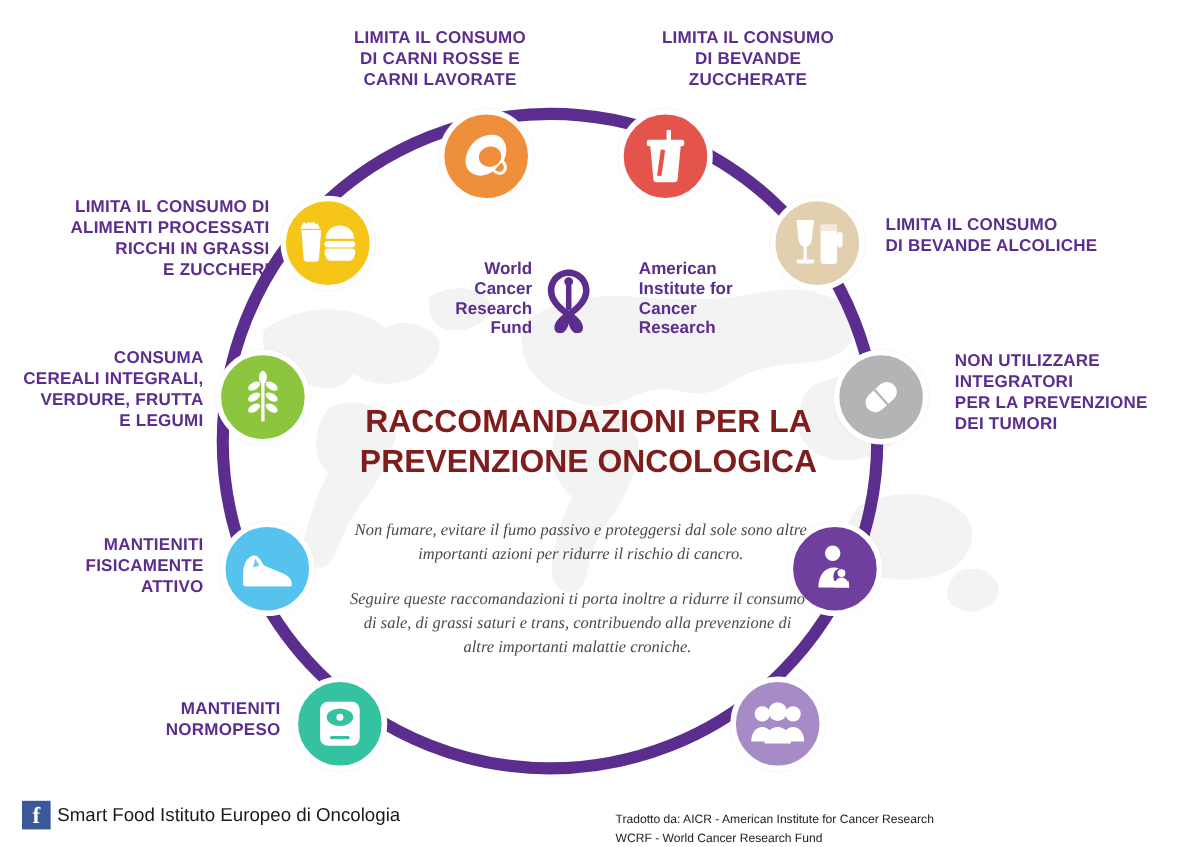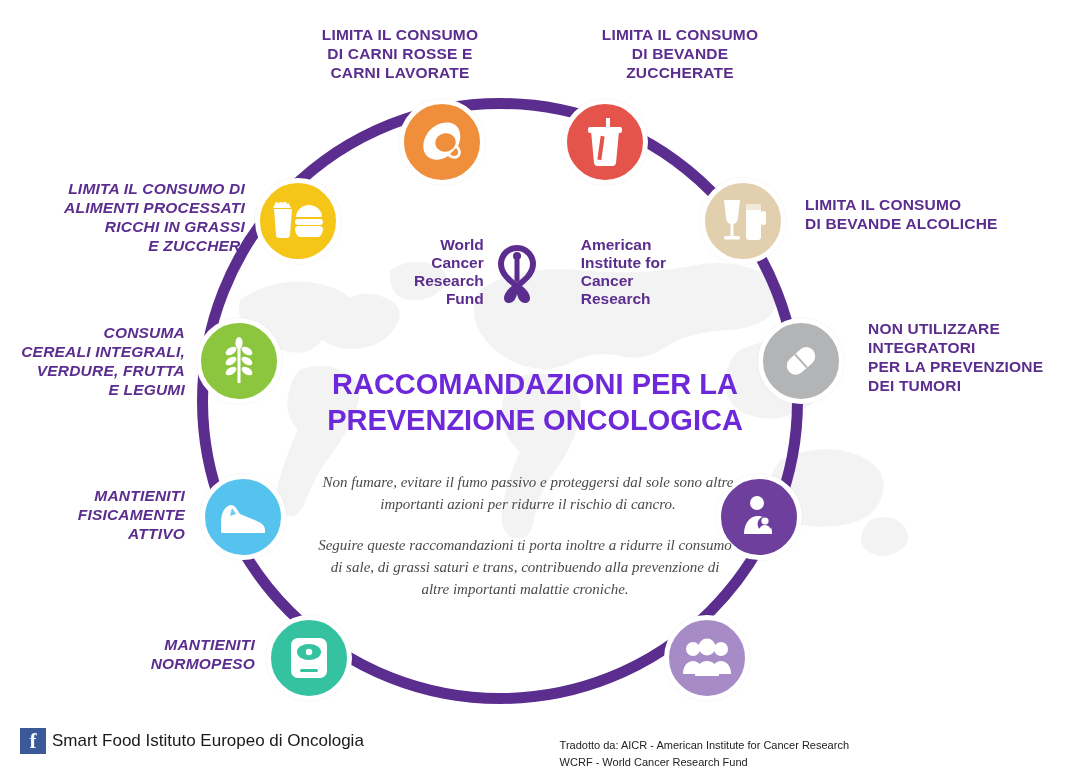--- a/index.html
+++ b/index.html
@@ -43,39 +43,39 @@
   .label{
     position:absolute;
     color:#5b2d8e;
     font-weight:bold;
     font-size:15.5px;
     line-height:1.22;
     letter-spacing:.2px;
     white-space:pre-line;
   }
   .label.right{text-align:left;}
-  .label.left{text-align:right;font-style:italic;}
+  .label.left{text-align:right;}
   .label.center{text-align:center;}
 
   
   .logo-wrap{
     position:absolute;left:395px;top:238px;width:290px;height:68px;
     display:flex;align-items:center;justify-content:center;gap:4px;
   }
   .logo-text{
     color:#5b2d8e;font-weight:bold;font-size:15.5px;line-height:1.15;
     white-space:pre-line;
   }
   .logo-left{text-align:right;}
   .logo-right{text-align:left;margin-left:31px;}
 
   .main-title{
     position:absolute;left:255px;top:366px;width:560px;
     text-align:center;
-    color:#6d28d9;
+    color:#7f1d1d;
     font-weight:bold;
     font-size:29px;
     line-height:1.25;
     white-space:pre-line;
   }
 
   .para{
     position:absolute;
     width:420px;
     text-align:center;
@@ -229,21 +229,21 @@
         <ellipse cx="12" cy="14" rx="6" ry="3.4" transform="rotate(-32 12 14)"></ellipse>
         <ellipse cx="28" cy="14" rx="6" ry="3.4" transform="rotate(32 28 14)"></ellipse>
         <ellipse cx="12" cy="24" rx="6" ry="3.4" transform="rotate(-32 12 24)"></ellipse>
         <ellipse cx="28" cy="24" rx="6" ry="3.4" transform="rotate(32 28 24)"></ellipse>
         <ellipse cx="12" cy="34" rx="6" ry="3.4" transform="rotate(-32 12 34)"></ellipse>
         <ellipse cx="28" cy="34" rx="6" ry="3.4" transform="rotate(32 28 34)"></ellipse>
         <ellipse cx="20" cy="6" rx="3.6" ry="6"></ellipse>
       </g>
     </svg>
   </div>
-  <div class="label left" style="left:0px;top:324px;width:185px;">CONSUMA
+  <div class="label left" style="left:0px;top:317px;width:185px;">CONSUMA
 CEREALI INTEGRALI,
 VERDURE, FRUTTA
 E LEGUMI</div>
 
   <div class="node" style="left:255px;top:178px;background:#f5c518;">
     <svg width="54" height="44" viewBox="0 0 54 44">
       <path fill="#ffffff" d="M2 9l3-6h12l3 6z"></path>
       <path fill="#ffffff" d="M3 10h18l-2 26c-.2 2-1.4 3-3 3H8c-1.6 0-2.8-1-3-3z"></path>
       <path fill="#f5c518" d="M7 4l1.5-3M12 3.5V0.5M16 4.5l1.5-3" stroke="#f5c518" stroke-width="2"></path>
       <path fill="#ffffff" d="M25 18c0-7 6-12 13-12s13 5 13 12z"></path>

